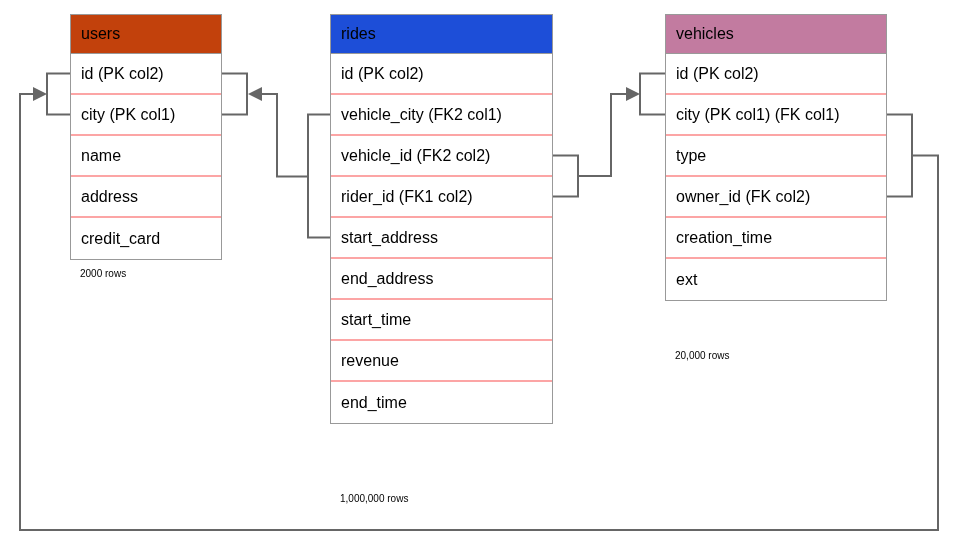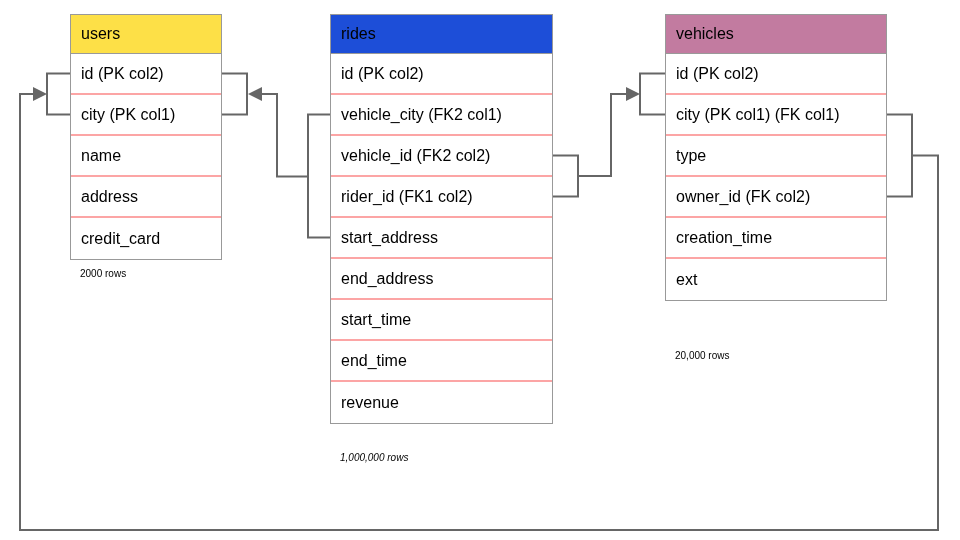--- a/index.html
+++ b/index.html
@@ -79,41 +79,41 @@
       <path d="M70,73.5 H47 V114.5 H70"></path>
     </g>
     <g fill="#666666" stroke="none">
       <polygon points="248,94 262,87 262,101"></polygon>
       <polygon points="640,94 626,87 626,101"></polygon>
       <polygon points="47,94 33,87 33,101"></polygon>
     </g>
   </svg>
 
 <div class="erd-table" style="left: 70px; top: 14px; width: 152px;">
-      <div class="erd-header" style="background: #fde047; height: 39px;">users</div>
+      <div class="erd-header" style="background: #c2410c; height: 39px;">users</div>
       <div class="erd-row" style="height: 41px;">id (PK col2)</div>
       <div class="erd-row" style="height: 41px;">city (PK col1)</div>
       <div class="erd-row" style="height: 41px;">name</div>
       <div class="erd-row" style="height: 41px;">address</div>
       <div class="erd-row" style="height: 41px;">credit_card</div>
     </div>
     <div class="row-count" style="left: 80px; top: 268px;">2000 rows</div>
     <div class="erd-table" style="left: 330px; top: 14px; width: 223px;">
       <div class="erd-header" style="background: #1d4ed8; height: 39px;">rides</div>
       <div class="erd-row" style="height: 41px;">id (PK col2)</div>
       <div class="erd-row" style="height: 41px;">vehicle_city (FK2 col1)</div>
       <div class="erd-row" style="height: 41px;">vehicle_id (FK2 col2)</div>
       <div class="erd-row" style="height: 41px;">rider_id (FK1 col2)</div>
       <div class="erd-row" style="height: 41px;">start_address</div>
       <div class="erd-row" style="height: 41px;">end_address</div>
       <div class="erd-row" style="height: 41px;">start_time</div>
+      <div class="erd-row" style="height: 41px;">revenue</div>
       <div class="erd-row" style="height: 41px;">end_time</div>
-      <div class="erd-row" style="height: 41px;">revenue</div>
     </div>
-    <div class="row-count" style="left: 340px; top: 452px; font-style: italic;">1,000,000 rows</div>
+    <div class="row-count" style="left: 340px; top: 493px;">1,000,000 rows</div>
     <div class="erd-table" style="left: 665px; top: 14px; width: 222px;">
       <div class="erd-header" style="background: rgb(194, 123, 160); height: 39px;">vehicles</div>
       <div class="erd-row" style="height: 41px;">id (PK col2)</div>
       <div class="erd-row" style="height: 41px;">city (PK col1) (FK col1)</div>
       <div class="erd-row" style="height: 41px;">type</div>
       <div class="erd-row" style="height: 41px;">owner_id (FK col2)</div>
       <div class="erd-row" style="height: 41px;">creation_time</div>
       <div class="erd-row" style="height: 41px;">ext</div>
     </div>
     <div class="row-count" style="left: 675px; top: 350px;">20,000 rows</div>

